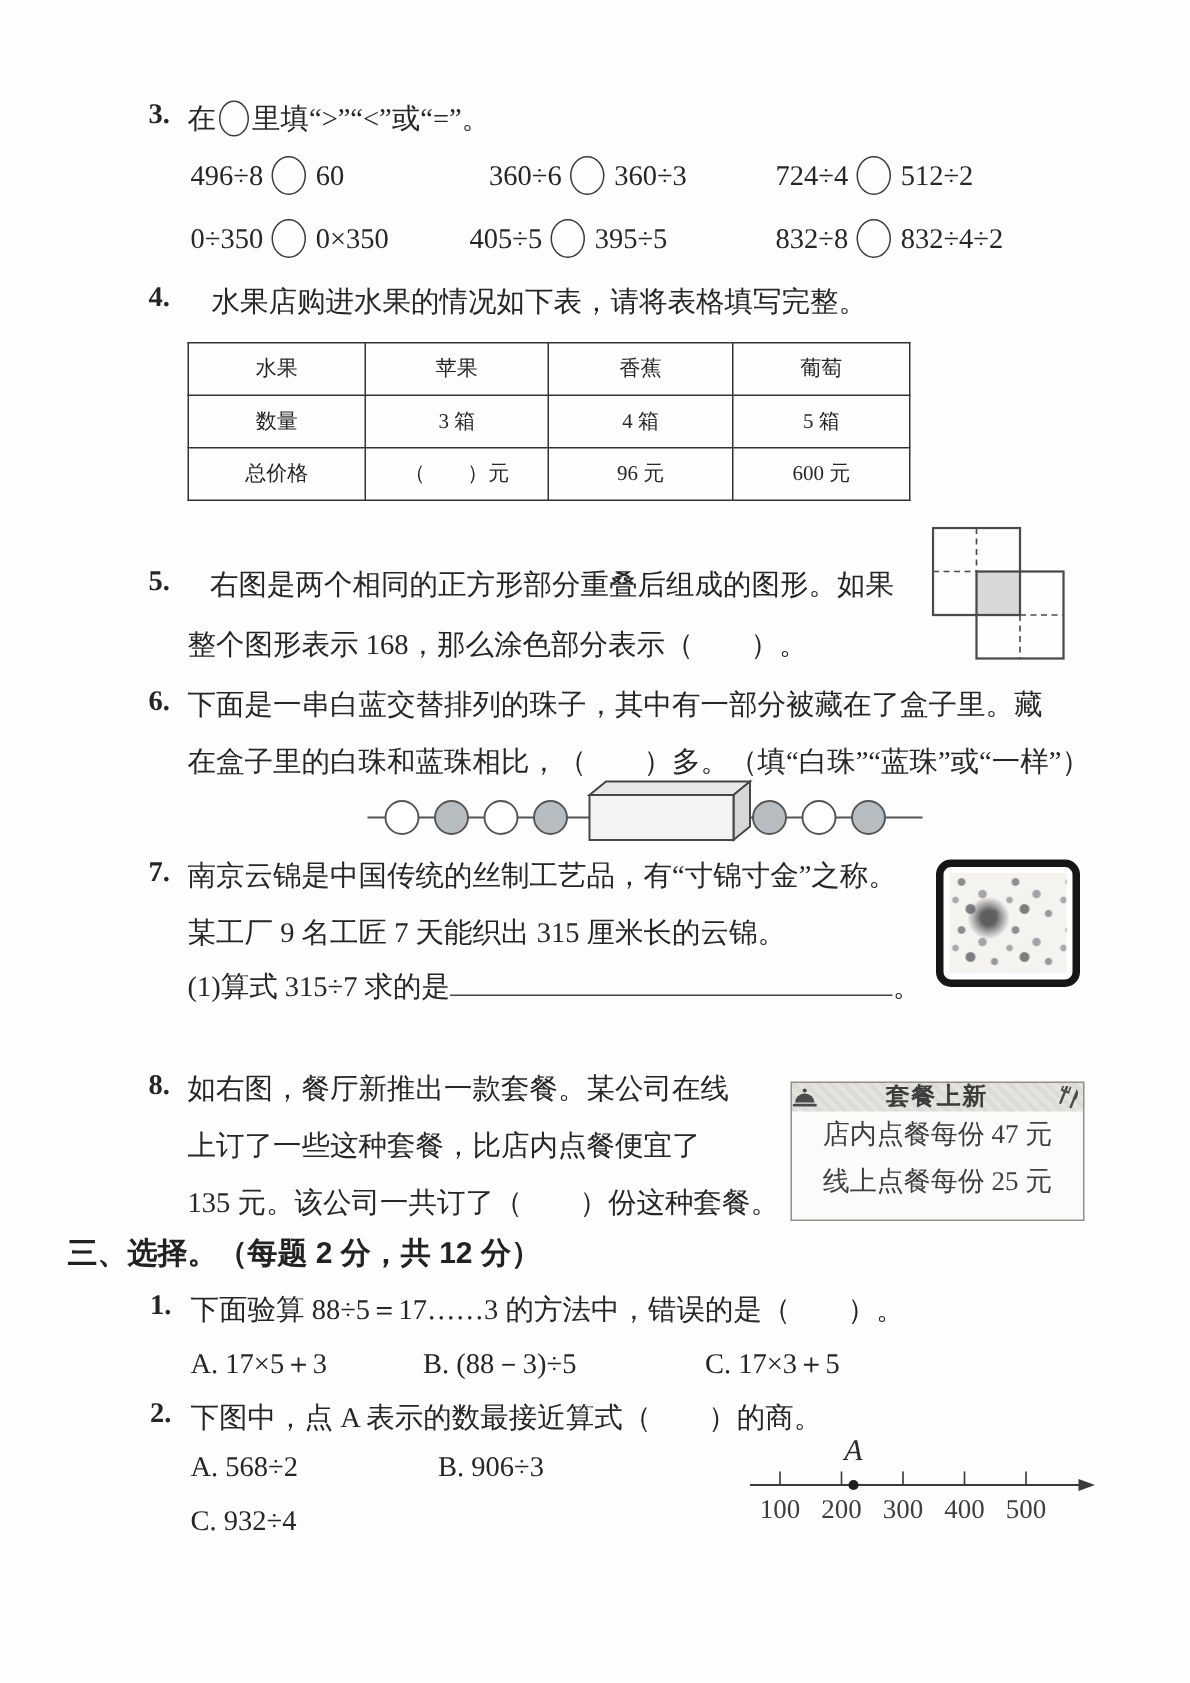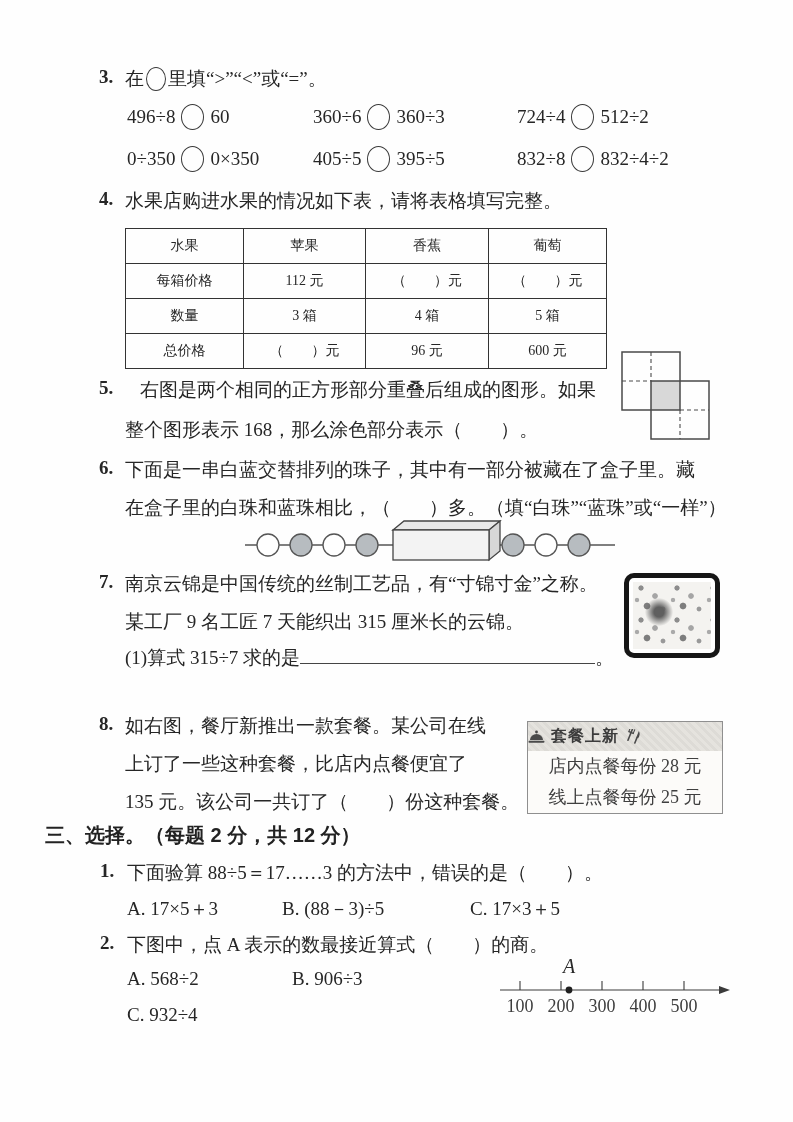--- a/index.html
+++ b/index.html
@@ -12,21 +12,21 @@
           vertical-align:-7px;margin:0 6px;background:#fefefe}
   .circle.small{width:20px;height:24px;vertical-align:-6px;margin:0 2px}
   .blank{display:inline-block;border-bottom:1.2px solid #444;height:16px;vertical-align:baseline}
   
   table.fruit{border-collapse:collapse;table-layout:fixed}
   table.fruit td{border:1.2px solid #333;height:35px;text-align:center;vertical-align:middle;
                  font-size:14px;padding:0}
   
   .promo{position:absolute;left:527px;top:721px;width:196px;height:93px;border:1px solid #8f8f8f;
          background:#fcfbf9}
-  .promo-header{height:29px;display:flex;align-items:center;justify-content:flex-start;gap:6px;
+  .promo-header{height:19px;display:flex;align-items:center;justify-content:space-between;gap:6px;
       background:#e5e3de;
       background-image:repeating-linear-gradient(45deg,rgba(0,0,0,0.035) 0 3px,transparent 3px 6px)}
   .promo-title{font-family:"Liberation Sans","DejaVu Sans",sans-serif;font-weight:bold;
       font-size:16px;color:#3c3c3c;letter-spacing:1px}
   .promo-line{height:31px;line-height:31px;text-align:center;font-size:18px;color:#3f3f3f}
   
   .brocade{position:absolute;left:624px;top:573px;width:96px;height:85px;border:5px solid #161616;
            border-radius:10px;background:#fff;padding:4px}
   .brocade-inner{position:relative;width:100%;height:100%;overflow:hidden;background-color:#f4f3f0;
       background-image:
@@ -47,53 +47,47 @@
 <div id="page">
 
   <div class="abs qnum" style="left:99px;top:66px">3.</div>
   <div class="abs" style="left:125px;top:66px">
     <span>在</span><span class="circle small"></span><span>里填“&gt;”“&lt;”或“=”。</span>
   </div>
 
   <div class="abs" style="left:127px;top:104px">
     <span>496÷8</span><span class="circle"></span><span>60</span>
   </div>
-  <div class="abs" style="left:313px;top:104px">
+  <div class="abs" style="left:326px;top:104px">
     <span>360÷6</span><span class="circle"></span><span>360÷3</span>
   </div>
   <div class="abs" style="left:517px;top:104px">
     <span>724÷4</span><span class="circle"></span><span>512÷2</span>
   </div>
 
   <div class="abs" style="left:127px;top:146px">
     <span>0÷350</span><span class="circle"></span><span>0×350</span>
   </div>
   <div class="abs" style="left:313px;top:146px">
     <span>405÷5</span><span class="circle"></span><span>395÷5</span>
   </div>
   <div class="abs" style="left:517px;top:146px">
     <span>832÷8</span><span class="circle"></span><span>832÷4÷2</span>
   </div>
 
   <div class="abs qnum" style="left:99px;top:188px">4.</div>
-  <div class="abs" style="left:125px;top:188px">水果店购进水果的情况如下表，请将表格填写完整。</div>
+  <div class="abs" style="left:141px;top:188px">水果店购进水果的情况如下表，请将表格填写完整。</div>
 
   <table class="fruit abs" style="left:125px;top:228px">
     <tbody>
         <tr>
       <td style="width:118px">水果</td>
       <td style="width:122px">苹果</td>
       <td style="width:123px">香蕉</td>
       <td style="width:118px">葡萄</td>
-    </tr>
-    <tr>
-      <td>每箱价格</td>
-      <td>112 元</td>
-      <td>（　　）元</td>
-      <td>（　　）元</td>
     </tr>
     <tr>
       <td>数量</td>
       <td>3 箱</td>
       <td>4 箱</td>
       <td>5 箱</td>
     </tr>
     <tr>
       <td>总价格</td>
       <td>（　　）元</td>
@@ -169,21 +163,21 @@
         <g fill="#4a4a4a" transform="rotate(22 9 7)">
           <rect x="4.2" y="0.5" width="1.6" height="13.5" rx="0.8"></rect>
           <rect x="2" y="0.5" width="1.1" height="4.6" rx="0.5"></rect>
           <rect x="6.8" y="0.5" width="1.1" height="4.6" rx="0.5"></rect>
           <rect x="2" y="4.2" width="6" height="1.4" rx="0.7"></rect>
           <path d="M11.6 0.5 q3.2 2.6 2 7 l-2 0 z"></path>
           <rect x="11.6" y="6.5" width="1.6" height="7.5" rx="0.8"></rect>
         </g>
       </svg>
     </div>
-    <div class="promo-line">店内点餐每份 28 元</div>
+    <div class="promo-line">店内点餐每份 47 元</div>
     <div class="promo-line">线上点餐每份 25 元</div>
   </div>
 
   <div class="abs sec-title" style="left:45px;top:822px">三、选择。（每题 2 分，共 12 分）</div>
 
   <div class="abs qnum" style="left:100px;top:860px">1.</div>
   <div class="abs" style="left:127px;top:860px">下面验算 88÷5＝17……3 的方法中，错误的是（　　）。</div>
   <div class="abs" style="left:127px;top:896px">A. 17×5＋3</div>
   <div class="abs" style="left:282px;top:896px">B. (88－3)÷5</div>
   <div class="abs" style="left:470px;top:896px">C. 17×3＋5</div>

